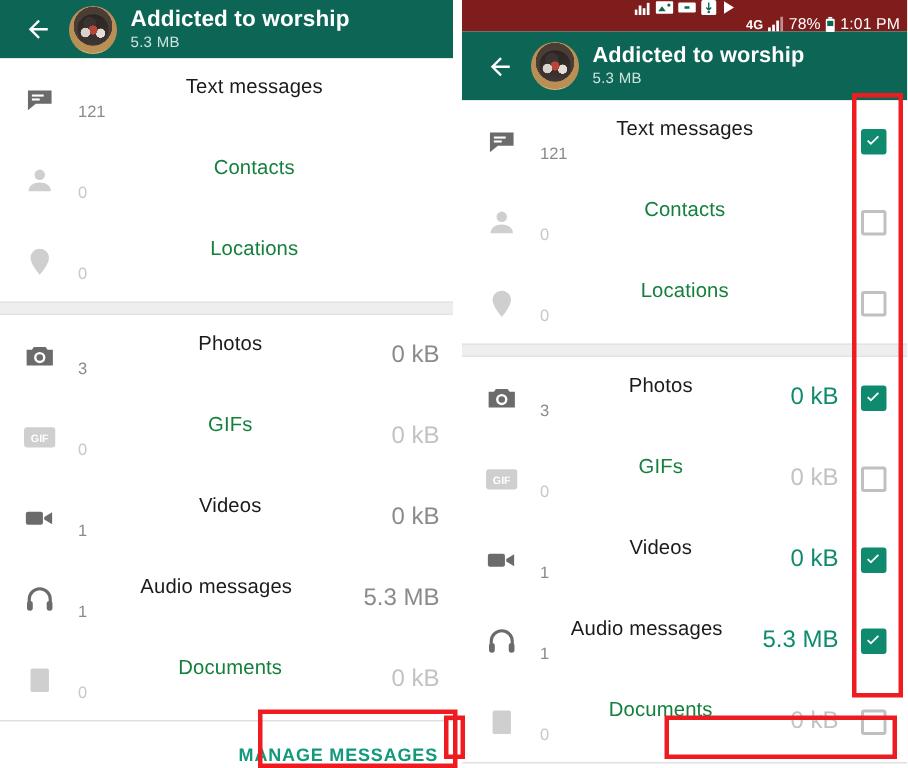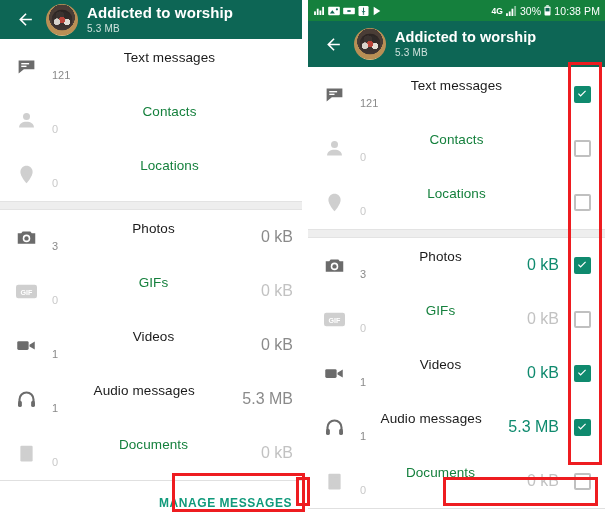--- a/index.html
+++ b/index.html
@@ -11,23 +11,23 @@
   }
   #stage { position: relative; width: 495px; height: 512px; background:#fff; }
 
   
   .panel { position: absolute; background: #fff; overflow: hidden; }
   .panel-left  { left: 0px;   top: 0px; width: 302px; height: 512px; }
   .panel-right { left: 308px; top: 0px; width: 297px; height: 512px; }
 
   
   .statusbar {
-    height: 21px; background: #15803d; color: #ffffff;
+    height: 21px; background: #7f1d1d; color: #ffffff;
     display: flex; align-items: center; padding: 0 5px 0 6px;
-    font-size: 10.5px; letter-spacing: .1px;
+    font-size: 10.5px; letter-spacing: .1px; flex-direction: column;
   }
   .sb-left { display: flex; align-items: center; gap: 3px; }
   .sb-right { margin-left: auto; display: flex; align-items: center; gap: 3px; }
   .sb-ico { display:inline-flex; align-items:center; justify-content:center; }
   .sb-ico svg { display:block; }
   .sb-text { font-size: 10.5px; color:#fff; white-space: nowrap; }
 
   
   .appbar { background: #0d6655; display: flex; align-items: center; padding-left: 10px; }
   .appbar-l { height: 39px; }
@@ -281,29 +281,29 @@
       <div class="sb-right">
         <span class="sb-text" style="font-size:8.5px;font-weight:bold">4G</span>
         <span class="sb-ico">
           <svg width="11" height="10" viewBox="0 0 12 11">
               <rect x="0" y="8" width="2" height="3" fill="#fff"></rect>
               <rect x="3" y="6" width="2" height="5" fill="#fff"></rect>
               <rect x="6" y="3" width="2" height="8" fill="#fff"></rect>
               <rect x="9" y="0" width="2" height="11" fill="#fff" opacity=".5"></rect>
             </svg>
         </span>
-        <span class="sb-text">30%</span>
+        <span class="sb-text">78%</span>
         <span class="sb-ico">
           <svg width="7" height="11" viewBox="0 0 8 12">
               <rect x="2.5" y="0" width="3" height="1.4" fill="#fff"></rect>
               <rect x="0.6" y="1.4" width="6.8" height="10.2" rx="1" fill="#fff"></rect>
               <rect x="1.7" y="3" width="4.6" height="4" fill="#0d6655"></rect>
             </svg>
         </span>
-        <span class="sb-text">10:38 PM</span>
+        <span class="sb-text">1:01 PM</span>
       </div>
     </div>
 
     <div class="appbar appbar-r">
       <div class="back-btn">
         <svg width="19" height="19" viewBox="0 0 24 24">
           <path fill="#ffffff" d="M20 11H7.8l5.6-5.6L12 4l-8 8 8 8 1.4-1.4L7.8 13H20z"></path>
         </svg>
       </div>
       <div class="avatar">

